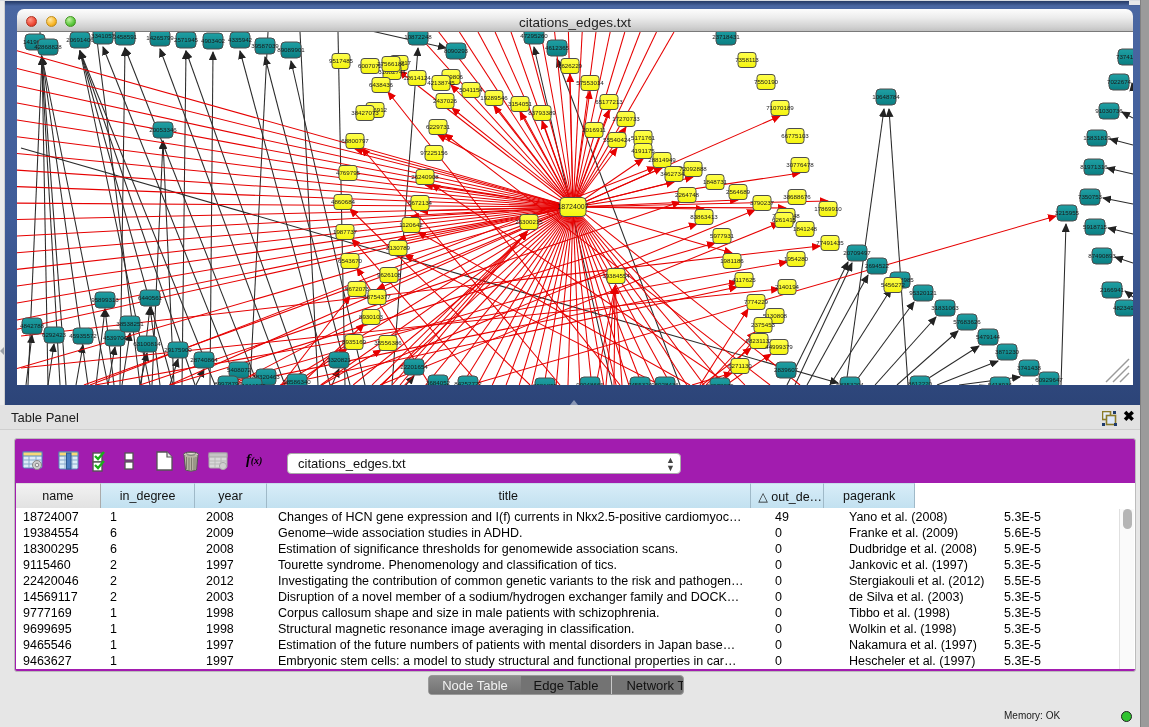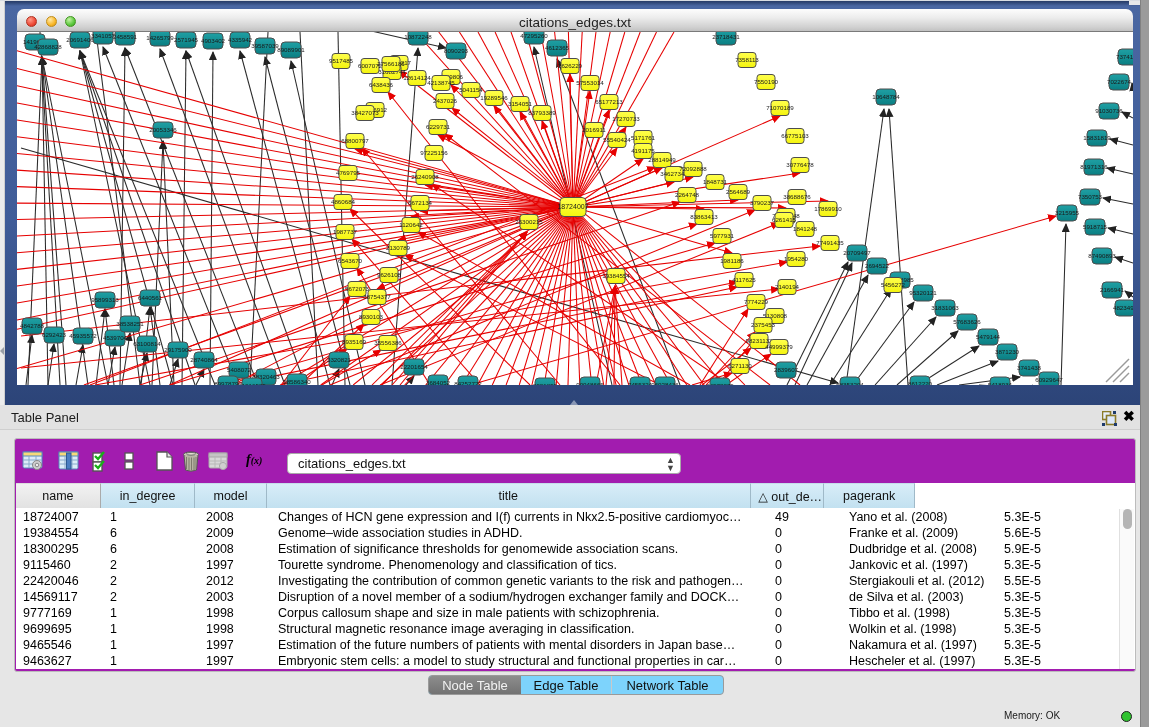--- a/index.html
+++ b/index.html
@@ -42,22 +42,22 @@
 #thead .h4 { width:75px; text-align:center; padding-left:6px; }
 #thead .h5 { width:155px; }
 #thead .h6 { width:93px; }
 #tbody { position:absolute; left:0; top:26px; width:1104px; }
 .tr { height:16px; font-size:12.5px; color:#000; white-space:nowrap; position:relative; }
 .tr span { position:absolute; top:1px; }
 .c0 { left:7px; } .c1 { left:94px; } .c2 { left:190px; } .c3 { left:262px; }
 .c4 { left:759px; } .c5 { left:833px; } .c6 { left:988px; }
 #vscroll { position:absolute; left:1103px; top:26px; width:15px; height:160px; background:#fafafa; border-left:1px solid #e0e0e0; }
 #vthumb { position:absolute; left:2.5px; top:0px; width:9px; height:20px; background:#b5b5b5; border-radius:5px; }
-#tabs { position:absolute; left:428px; top:270px; width:296px; height:20px; display:flex;
-  border:1px solid #9a9a9a; border-radius:4px; background:#7dd3fc; overflow:hidden;
+#tabs { position:absolute; left:428px; top:270px; width:256px; height:20px; display:flex;
+  border:1px solid #9a9a9a; border-radius:4px; background:#737373; overflow:hidden;
   font-size:13px; }
 #tabs div { flex:none; text-align:center; padding-top:2px; height:20px; }
 #tab1 { width:92px; background:linear-gradient(180deg,#8d8d8d,#6f6f6f); color:#f2f2f2; }
 #tab2 { width:91px; color:#111; border-right:1px solid #c9c9c9; }
 #tab3 { width:111px; color:#111; }
 #memory { position:absolute; left:1004px; top:710px; font-size:10px; color:#1a1a1a; }
 #memdot { position:absolute; left:1121px; top:711px; width:11px; height:11px; border-radius:50%;
   background:#2fc32f; border:1.5px solid #222; }
 #float-ic { position:absolute; left:1102px; top:6px; width:15px; height:15px; }
 #close-ic { position:absolute; left:1123px; top:3px; font-size:14px; font-weight:bold; color:#000; }
@@ -643,21 +643,21 @@
           <path d="M1 11h18M1 14h18M7 7v11M13 7v11" stroke="#b8b8b8" stroke-width="1"></path>
           <circle cx="15" cy="16" r="3.6" fill="#cfcfcf" stroke="#aaa"></circle>
         </svg>
       <span style="position:absolute;left:231px;top:13px;font-size:14px;font-style:italic;font-weight:bold;font-family:'Liberation Serif',serif;">f<span style="font-size:10px;">(x)</span></span>
       <div id="combo">citations_edges.txt<span class="arr">▲<br>▼</span></div>
     </div>
     <div id="tblarea">
       <div id="thead">
         <span class="h0">name</span>
           <span class="h1">in_degree</span>
-          <span class="h2">model</span>
+          <span class="h2">year</span>
         <span class="h3">title</span>
           <span class="h4">△ out_de…</span>
         <span class="h6">pagerank</span>
       </div>
       <div id="tbody">
           <div class="tr">
             <span class="c0">18724007</span>
             <span class="c1">1</span>
             <span class="c2">2008</span>
             <span class="c3">Changes of HCN gene expression and I(f) currents in Nkx2.5-positive cardiomyoc…</span>

